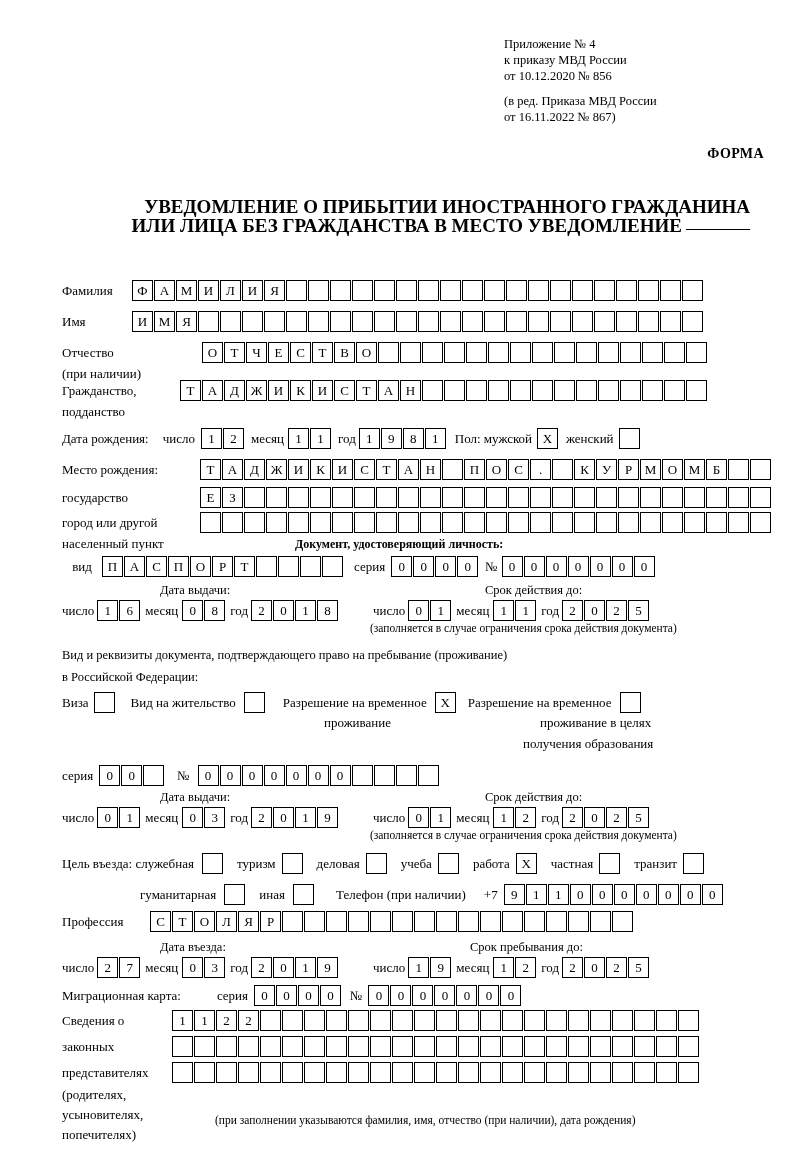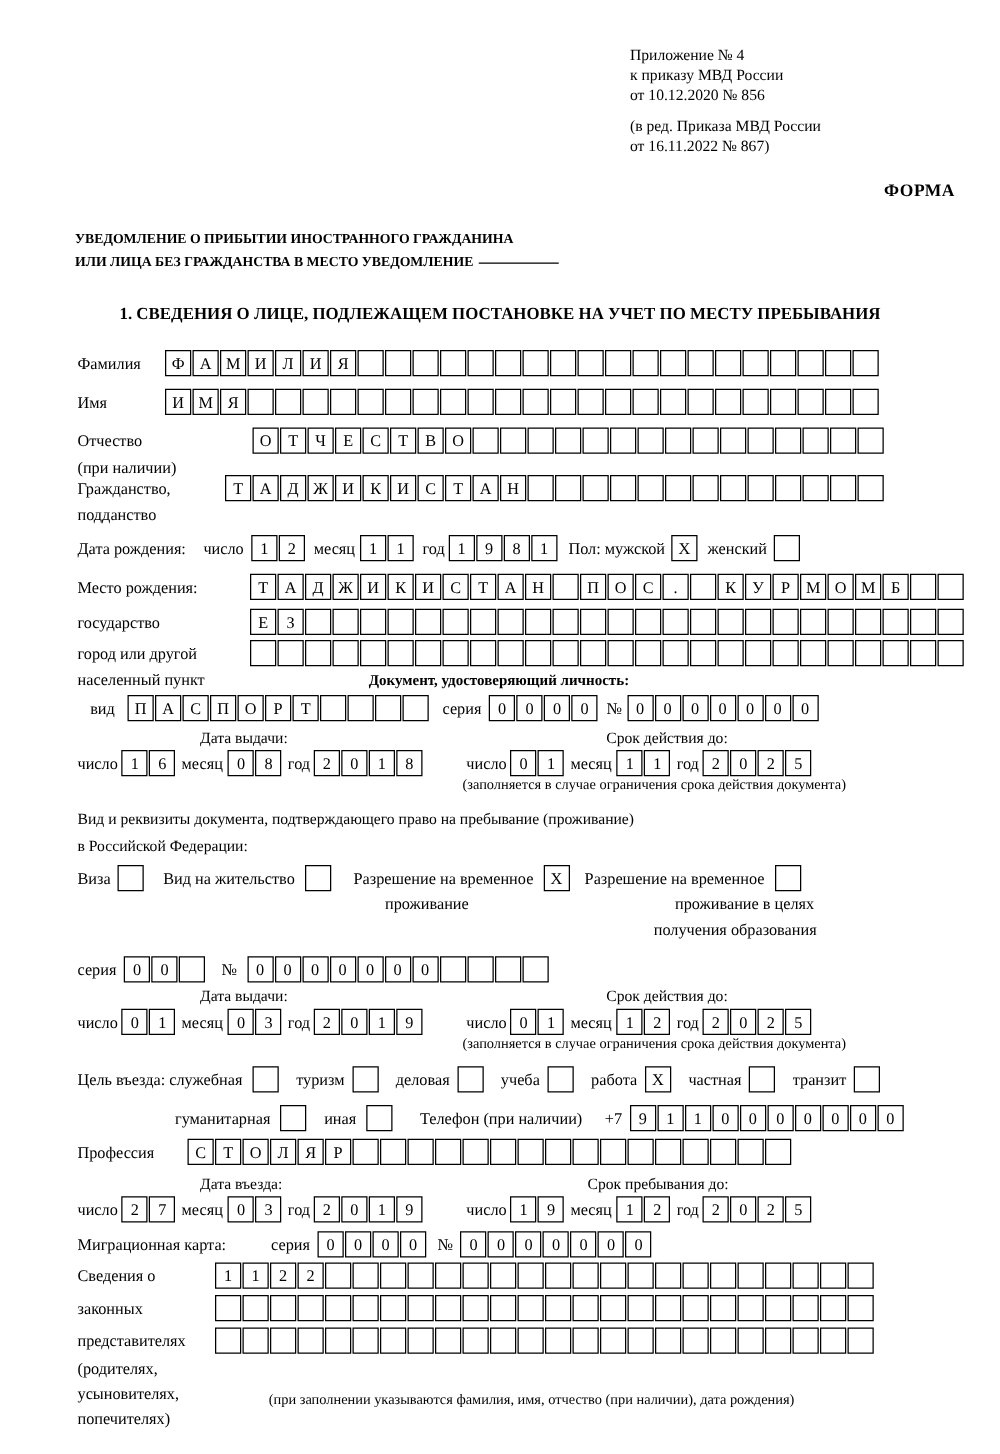--- a/index.html
+++ b/index.html
@@ -39,25 +39,25 @@
     position: absolute;
     top: 146px;
     right: 36px;
     font-size: 14px;
     font-weight: bold;
     letter-spacing: 0.4px;
   }
 
   .doc-title {
     position: absolute;
-    top: 182px;
+    top: 197px;
     left: 60px;
     width: 690px;
-    text-align: left;
-    font-size: 11px;
+    text-align: right;
+    font-size: 19px;
     font-weight: bold;
     line-height: 19px;
   }
   .doc-title .ul-tail {
     display: inline-block;
     width: 64px;
     border-bottom: 1px solid #000;
     margin-left: 4px;
     vertical-align: 2px;
   }
@@ -128,21 +128,20 @@
     <div>от 16.11.2022 № 867)</div>
   </div>
 
   <div class="forma">ФОРМА</div>
 
   <div class="doc-title">
     <div>УВЕДОМЛЕНИЕ О ПРИБЫТИИ ИНОСТРАННОГО ГРАЖДАНИНА</div>
     <div><span>ИЛИ ЛИЦА БЕЗ ГРАЖДАНСТВА В МЕСТО УВЕДОМЛЕНИЕ</span><span class="ul-tail"></span></div>
   </div>
 
-  <div class="section-title">1. СВЕДЕНИЯ О ЛИЦЕ, ПОДЛЕЖАЩЕМ ПОСТАНОВКЕ НА УЧЕТ ПО МЕСТУ ПРЕБЫВАНИЯ</div>
 
   <div class="row" style="top:280px; left:62px;">
     <span class="lbl" style="width:70px;">Фамилия</span>
     <span class="cells" id="cells-surname">
         <span class="cell">Ф</span>
         <span class="cell">А</span>
         <span class="cell">М</span>
         <span class="cell">И</span>
         <span class="cell">Л</span>
         <span class="cell">И</span>
@@ -482,21 +481,21 @@
   <div class="row" style="top:692px; left:62px;">
     <span class="lbl">Виза</span>
     <span class="box" id="box-visa" style="margin-left:5px;"></span>
     <span class="lbl" style="margin-left:16px;">Вид на жительство</span>
     <span class="box" id="box-residence" style="margin-left:8px;"></span>
     <span class="lbl" style="margin-left:18px;">Разрешение на временное</span>
     <span class="box" id="box-temp" style="margin-left:8px;">X</span>
     <span class="lbl" style="margin-left:12px;">Разрешение на временное</span>
     <span class="box" id="box-edu" style="margin-left:8px;"></span>
   </div>
-  <div class="row" style="top:715px; left:308px;align-items:center;">
+  <div class="row" style="top:715px; left:324px;align-items:center;">
     <span class="lbl">проживание</span>
   </div>
   <div class="row" style="top:715px; left:540px;">
     <span class="lbl">проживание в целях</span>
   </div>
   <div class="row" style="top:736px; left:523px;">
     <span class="lbl">получения образования</span>
   </div>
 
   <div class="row" style="top:765px; left:62px;">

